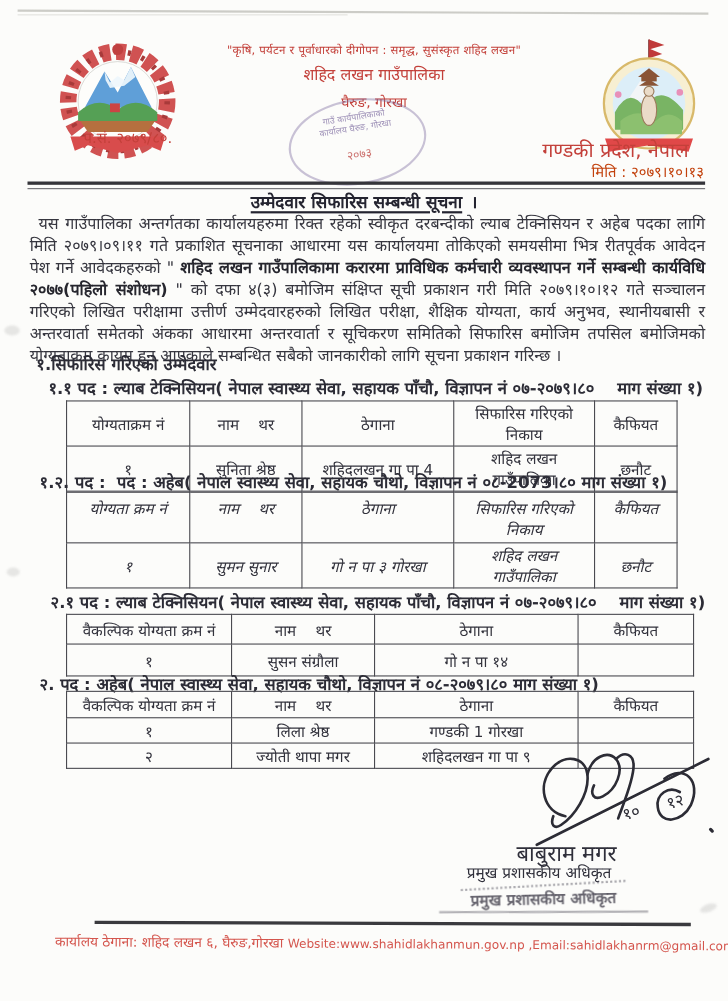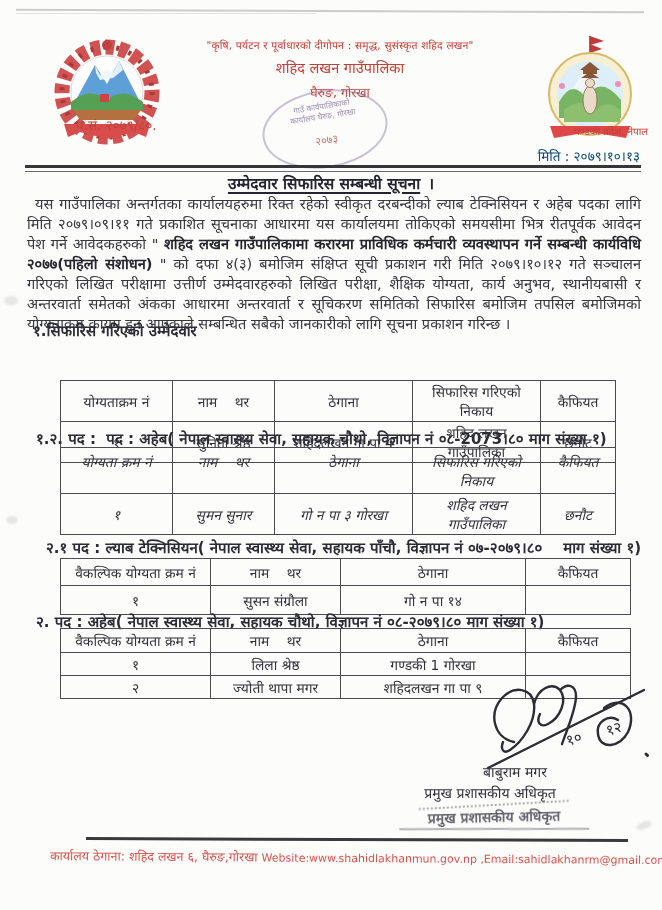--- a/index.html
+++ b/index.html
@@ -19,22 +19,22 @@
 
   
   .emblem-left{position:absolute;left:50px;top:38px;}
   .emblem-right{position:absolute;left:540px;top:34px;}
   .center-head{position:absolute;left:140px;top:38px;width:400px;text-align:center;color:#c3403a;}
   .slogan{font-size:10.5px;letter-spacing:.2px;margin-bottom:5px;color:#c3403a;}
   .muni-name{font-size:14.5px;margin-bottom:3px;}
   .office-name{font-size:20px;font-weight:bold;letter-spacing:.5px;}
   .place-name{font-size:12.5px;margin-top:7px;}
   .ref-no{position:absolute;left:76px;top:116px;color:#c3403a;font-size:13.5px;}
-  .province{position:absolute;right:14px;top:124px;color:#c3403a;font-size:10px;}
-  .date-line{position:absolute;right:22px;top:147px;color:#0c4a6e;font-size:13.5px;}
+  .province{position:absolute;right:36px;top:124px;color:#c3403a;font-size:18px;}
+  .date-line{position:absolute;right:22px;top:147px;color:#c2410c;font-size:13.5px;}
 
   .stamp-header{
     position:absolute;left:262px;top:90px;width:126px;height:78px;
     border:2px solid rgba(122,104,158,.40);border-radius:50%;
     transform:rotate(-9deg);text-align:center;color:rgba(122,104,158,.72);
     font-size:8px;line-height:10px;padding-top:10px;box-sizing:border-box;
   }
   .stamp-header .st-year{font-size:11px;color:rgba(196,92,88,.85);margin-top:14px;}
 
   .rule-main{position:absolute;top:165px;left:25px;width:616px;height:3px;border-top:3px solid #35353a;border-bottom:1px solid #6a6a6e;}
@@ -50,34 +50,34 @@
   .sec.h1{top:320px;left:33px;}
   .sec.h1-1{top:342px;left:44px;}
   .sec.h1-2{top:428px;left:36px;}
   .sec.h2{top:515px;left:36px;}
   .sec.h2-1{top:537px;left:46px;}
   .sec.h2-2{top:611px;left:36px;}
 
   table.doc-table{position:absolute;border-collapse:collapse;table-layout:fixed;font-size:13.8px;color:#32323c;}
   table.doc-table th,table.doc-table td{border:1.6px solid #4a4a50;text-align:center;padding:1px 4px;white-space:pre-wrap;overflow:hidden;}
   table.doc-table th{font-weight:normal;}
-  table.t1{top:364px;left:60px;width:555px;margin-top:16px;}
+  table.t1{top:364px;left:60px;width:555px;}
   table.t1 tr.hdr{height:26px;} table.t1 tr.row{height:30px;}
   table.t2{top:447px;left:60px;width:555px;font-style:italic;}
   table.t2 tr.hdr{height:46px;} table.t2 tr.hdr th{vertical-align:top;padding-top:4px;}
   table.t2 tr.row{height:32px;}
   table.t3{top:558px;left:60px;width:570px;}
   table.t3 tr.hdr{height:27px;} table.t3 tr.row{height:29px;}
   table.t4{top:628px;left:60px;width:570px;}
   table.t4 tr.hdr{height:24px;} table.t4 tr.row{height:23px;}
   th.kaif{text-align:left;padding-left:10px;}
 
   
   .sig-svg{position:absolute;left:476px;top:680px;}
-  .sig-name{position:absolute;top:762px;left:430px;width:170px;text-align:center;font-size:14px;color:#2f2f3a;}
+  .sig-name{position:absolute;top:762px;left:430px;width:170px;text-align:center;font-size:20px;color:#2f2f3a;}
   .sig-title{position:absolute;top:783px;left:392px;width:196px;text-align:center;font-size:14px;color:#2f2f3a;}
   .sig-stamp{position:absolute;top:804px;left:394px;width:200px;text-align:center;font-size:14px;font-weight:bold;
     color:rgba(60,58,70,.78);filter:blur(.5px);transform:rotate(-1.2deg);}
   .sig-stamp .squiggle{display:block;border-top:2px dotted rgba(90,88,100,.5);width:150px;margin:0 auto 1px auto;transform:rotate(-2deg);}
   .sig-stamp .under{display:block;border-top:2px solid rgba(90,88,100,.45);width:190px;margin:2px auto 0 auto;transform:rotate(1deg);}
 
   
   .footer-rule{position:absolute;top:838px;left:86px;width:542px;border-top:3px solid #3a3a3e;transform:rotate(.2deg);}
   .footer-text{position:absolute;top:849px;left:50px;width:600px;color:#d4554d;font-size:12.5px;transform:rotate(.35deg);white-space:nowrap;}
   .footer-text .latin{font-size:11px;letter-spacing:0;}
@@ -149,20 +149,21 @@
 
   <div class="doc-title">
     <span class="t-underline">उम्मेदवार सिफारिस सम्बन्धी सूचना</span><span class="t-danda">।</span>
   </div>
 
   <div class="para">
     <span>यस गाउँपालिका अन्तर्गतका कार्यालयहरुमा रिक्त रहेको स्वीकृत दरबन्दीको ल्याब टेक्निसियन र अहेब  पदका लागि मिति २०७९।०९।११ गते प्रकाशित सूचनाका आधारमा यस कार्यालयमा  तोकिएको समयसीमा भित्र रीतपूर्वक आवेदन पेश गर्ने आवेदकहरुको " </span><b>शहिद लखन गाउँपालिकामा करारमा प्राविधिक कर्मचारी व्यवस्थापन गर्ने सम्बन्धी कार्यविधि २०७७(पहिलो संशोधन)</b><span> " को दफा ४(३) बमोजिम  संक्षिप्त सूची प्रकाशन गरी मिति २०७९।१०।१२ गते सञ्चालन गरिएको लिखित परीक्षामा उत्तीर्ण उम्मेदवारहरुको लिखित परीक्षा, शैक्षिक योग्यता, कार्य अनुभव, स्थानीयबासी र अन्तरवार्ता समेतको अंकका आधारमा अन्तरवार्ता र सूचिकरण समितिको सिफारिस बमोजिम तपसिल बमोजिमको योग्यताक्रम कायम हुन आएकाले सम्बन्धित सबैको जानकारीको लागि सूचना प्रकाशन गरिन्छ ।</span>
   </div>
 
   <div class="sec h1">१.सिफारिस गरिएको उम्मेदवार</div>
+  <div class="sec h1-1">१.१ पद : ल्याब टेक्निसियन( नेपाल स्वास्थ्य सेवा, सहायक पाँचौ, विज्ञापन नं ०७-२०७९।८०    माग संख्या १)</div>
 
   <table class="doc-table t1">
     <colgroup>
         <col style="width:112px">
         <col style="width:102px">
         <col style="width:138px">
         <col style="width:128px">
         <col style="width:75px">
       </colgroup>
     <tbody>

